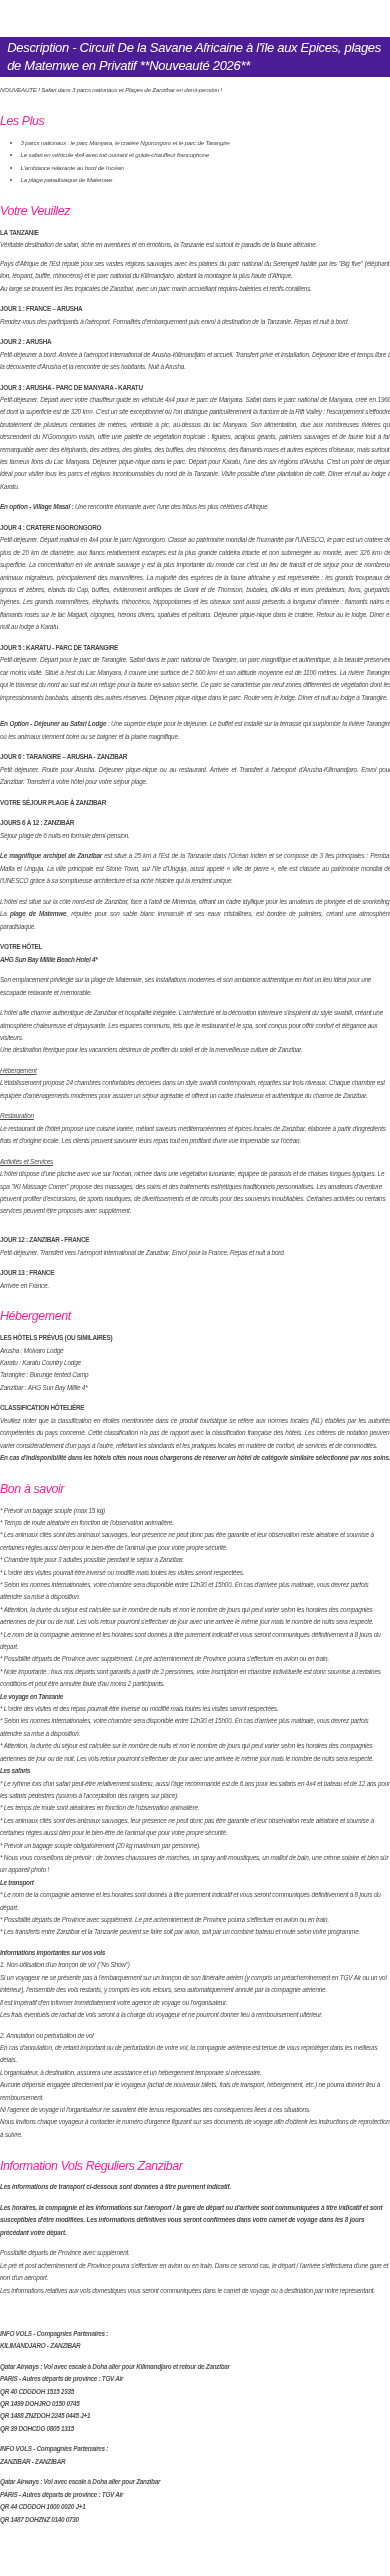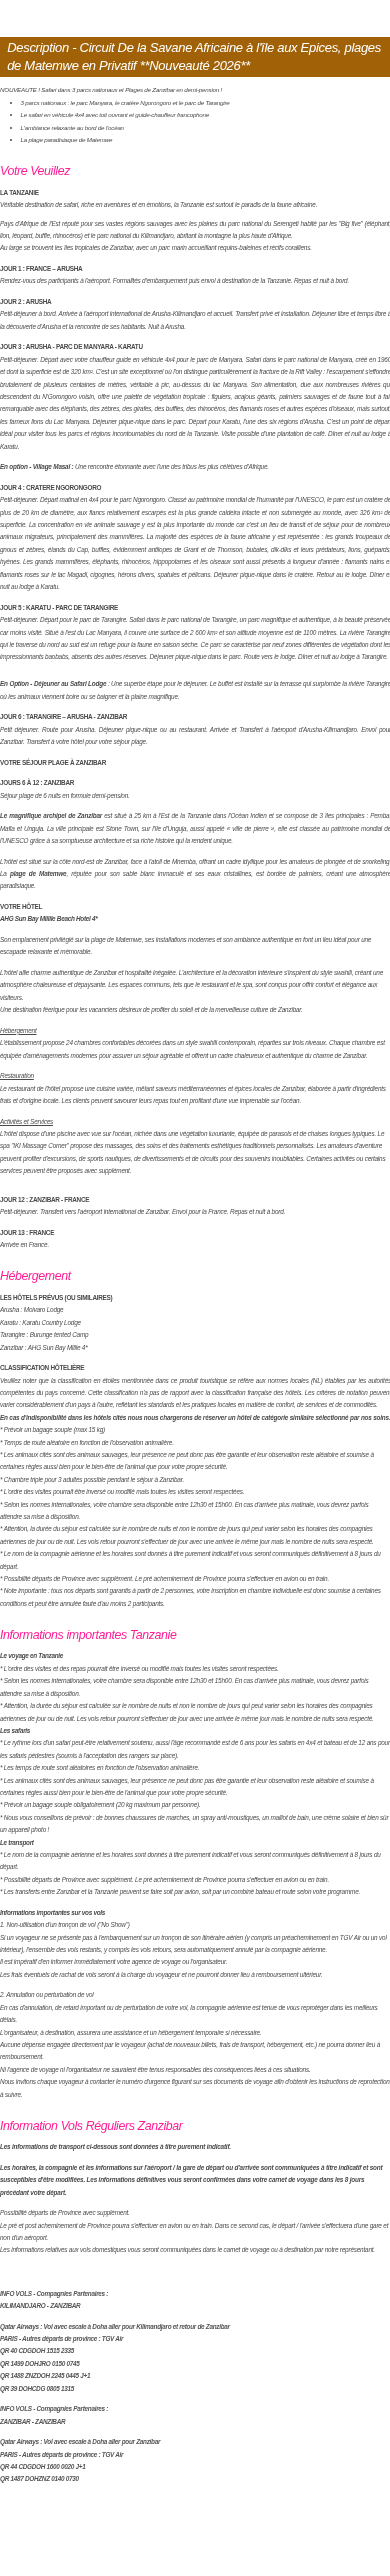--- a/index.html
+++ b/index.html
@@ -6,21 +6,21 @@
   body {
     width: 391px;
     font-family: "Liberation Sans", sans-serif;
     font-style: italic;
     color: #4a4a4a;
     font-size: 6.4px;
     line-height: 12.4px;
   }
   .page { padding-top: 37px; padding-bottom: 41px; }
   .title-banner {
-    background: #a16207;
+    background: #4c1d95;
     color: #ffffff;
     font-size: 13px;
     line-height: 17.5px;
     font-weight: normal;
     padding: 2.1px 7.2px 3.1px 7.2px;
     margin: 0;
     letter-spacing: -0.3px;
   }
   .intro { margin: 7.2px 0 0 0; font-size: 6.2px; letter-spacing: -0.2px; }
   h2.section {
@@ -51,20 +51,21 @@
   .flight { font-weight: bold; letter-spacing: -0.3px; color: #555; text-align: left; }
 </style>
 </head>
 <body>
 
 <div class="page">
 
   <h1 class="title-banner">Description - Circuit De la Savane Africaine à l'île aux Epices, plages de Matemwe en Privatif **Nouveauté 2026**</h1>
   <p class="intro left">NOUVEAUTE ! Safari dans 3 parcs nationaux et Plages de Zanzibar en demi-pension !</p>
 
+  <h2 class="section">Les Plus</h2>
   <ul class="plus">
     <li>3 parcs nationaux : le parc Manyara, le cratère Ngorongoro et le parc de Tarangire</li>
     <li>Le safari en véhicule 4x4 avec toit ouvrant et guide-chauffeur francophone</li>
     <li>L'ambiance relaxante au bord de l'océan</li>
     <li>La plage paradisiaque de Matemwe</li>
   </ul>
 
   <h2 class="section">Votre Veuillez</h2>
   <div class="content">
     <p class="head">LA TANZANIE</p>
@@ -141,34 +142,34 @@
     <p class="left">Arusha : Moivaro Lodge</p>
     <p class="left">Karatu : Karatu Country Lodge</p>
     <p class="left">Tarangire : Burunge tented Camp</p>
     <p class="left">Zanzibar : AHG Sun Bay Milile 4*</p>
     <div class="gap"></div>
     <p class="head">CLASSIFICATION HÔTELIÈRE</p>
     <p>Veuillez noter que la classification en étoiles mentionnée dans ce produit touristique se réfère aux normes locales (NL) établies par les autorités compétentes du pays concerné. Cette classification n'a pas de rapport avec la classification française des hôtels. Les critères de notation peuvent varier considérablement d'un pays à l'autre, reflétant les standards et les pratiques locales en matière de confort, de services et de commodités.</p>
     <p><b>En cas d'indisponibilité dans les hôtels cités nous nous chargerons de réserver un hôtel de catégorie similaire sélectionné par nos soins.</b></p>
   </div>
 
+  <h2 class="section">Bon à savoir</h2>
   <div class="content">
     <p class="left">* Prévoir un bagage souple (max 15 kg)</p>
     <p class="left">* Temps de route aléatoire en fonction de l'observation animalière.</p>
     <p class="left">* Les animaux cités sont des animaux sauvages, leur présence ne peut donc pas être garantie et leur observation reste aléatoire et soumise à certaines règles aussi bien pour le bien-être de l'animal que pour votre propre sécurité.</p>
     <p class="left">* Chambre triple pour 3 adultes possible pendant le séjour à Zanzibar.</p>
     <p class="left">* L'ordre des visites pourrait être inversé ou modifié mais toutes les visites seront respectées.</p>
     <p class="left">* Selon les normes internationales, votre chambre sera disponible entre 12h30 et 15h00. En cas d'arrivée plus matinale, vous devrez parfois attendre sa mise à disposition.</p>
     <p class="left">* Attention, la durée du séjour est calculée sur le nombre de nuits et non le nombre de jours qui peut varier selon les horaires des compagnies aériennes de jour ou de nuit. Les vols retour pourront s'effectuer de jour avec une arrivée le même jour mais le nombre de nuits sera respecté.</p>
     <p class="left">* Le nom de la compagnie aérienne et les horaires sont donnés à titre purement indicatif et vous seront communiqués définitivement à 8 jours du départ.</p>
     <p class="left">* Possibilité départs de Province avec supplément. Le pré acheminement de Province pourra s'effectuer en avion ou en train.</p>
     <p class="left">* Note importante : tous nos départs sont garantis à partir de 2 personnes, votre inscription en chambre individuelle est donc soumise à certaines conditions et peut être annulée faute d'au moins 2 participants.</p>
   </div>
 
-  <h2 class="section">Informations importantes Tanzanie</h2>
   <div class="content">
     <p class="head-i left">Le voyage en Tanzanie</p>
     <p class="left">* L'ordre des visites et des repas pourrait être inversé ou modifié mais toutes les visites seront respectées.</p>
     <p class="left">* Selon les normes internationales, votre chambre sera disponible entre 12h30 et 15h00. En cas d'arrivée plus matinale, vous devrez parfois attendre sa mise à disposition.</p>
     <p class="left">* Attention, la durée du séjour est calculée sur le nombre de nuits et non le nombre de jours qui peut varier selon les horaires des compagnies aériennes de jour ou de nuit. Les vols retour pourront s'effectuer de jour avec une arrivée le même jour mais le nombre de nuits sera respecté.</p>
     <p class="head-i left">Les safaris</p>
     <p class="left">* Le rythme lors d'un safari peut-être relativement soutenu, aussi l'âge recommandé est de 6 ans pour les safaris en 4x4 et bateau et de 12 ans pour les safaris pédestres (soumis à l'acceptation des rangers sur place).</p>
     <p class="left">* Les temps de route sont aléatoires en fonction de l'observation animalière.</p>
     <p class="left">* Les animaux cités sont des animaux sauvages, leur présence ne peut donc pas être garantie et leur observation reste aléatoire et soumise à certaines règles aussi bien pour le bien-être de l'animal que pour votre propre sécurité.</p>
     <p class="left">* Prévoir un bagage souple obligatoirement (20 kg maximum par personne).</p>

